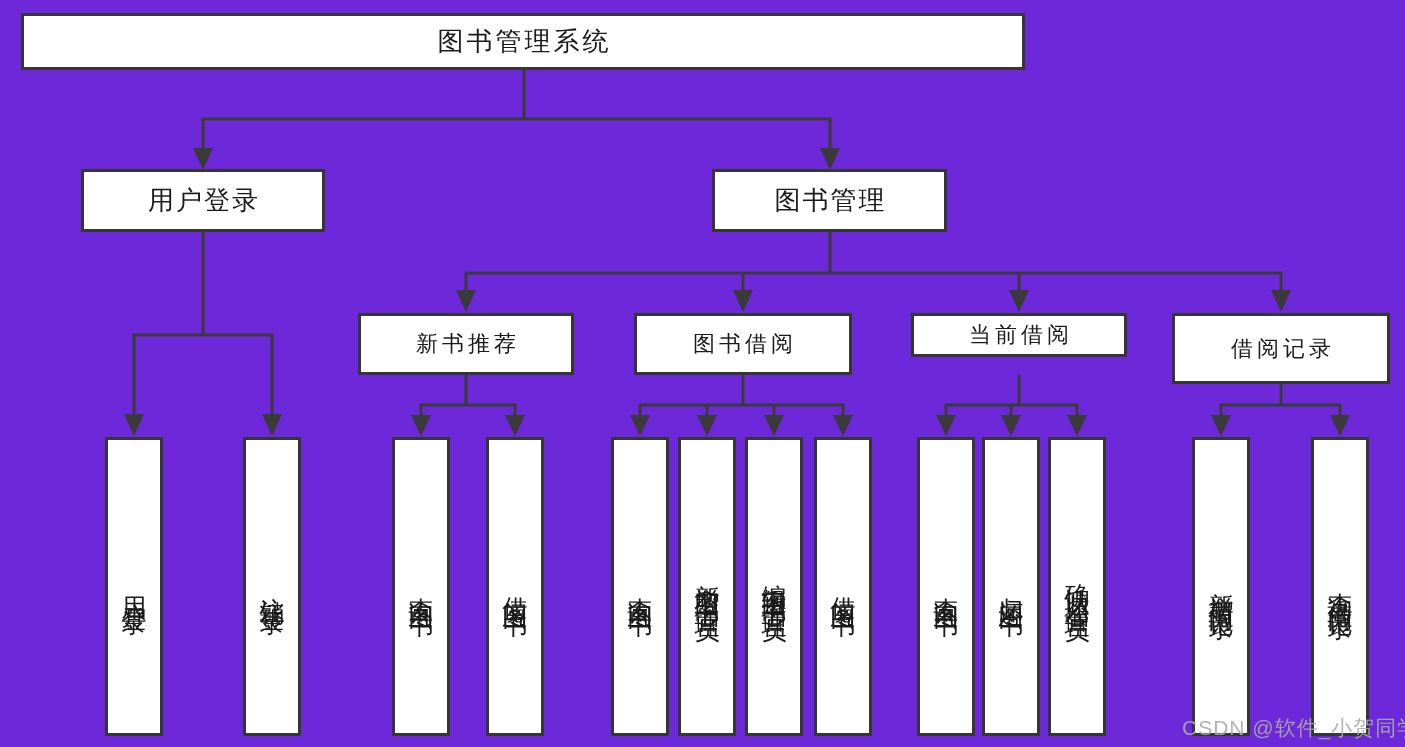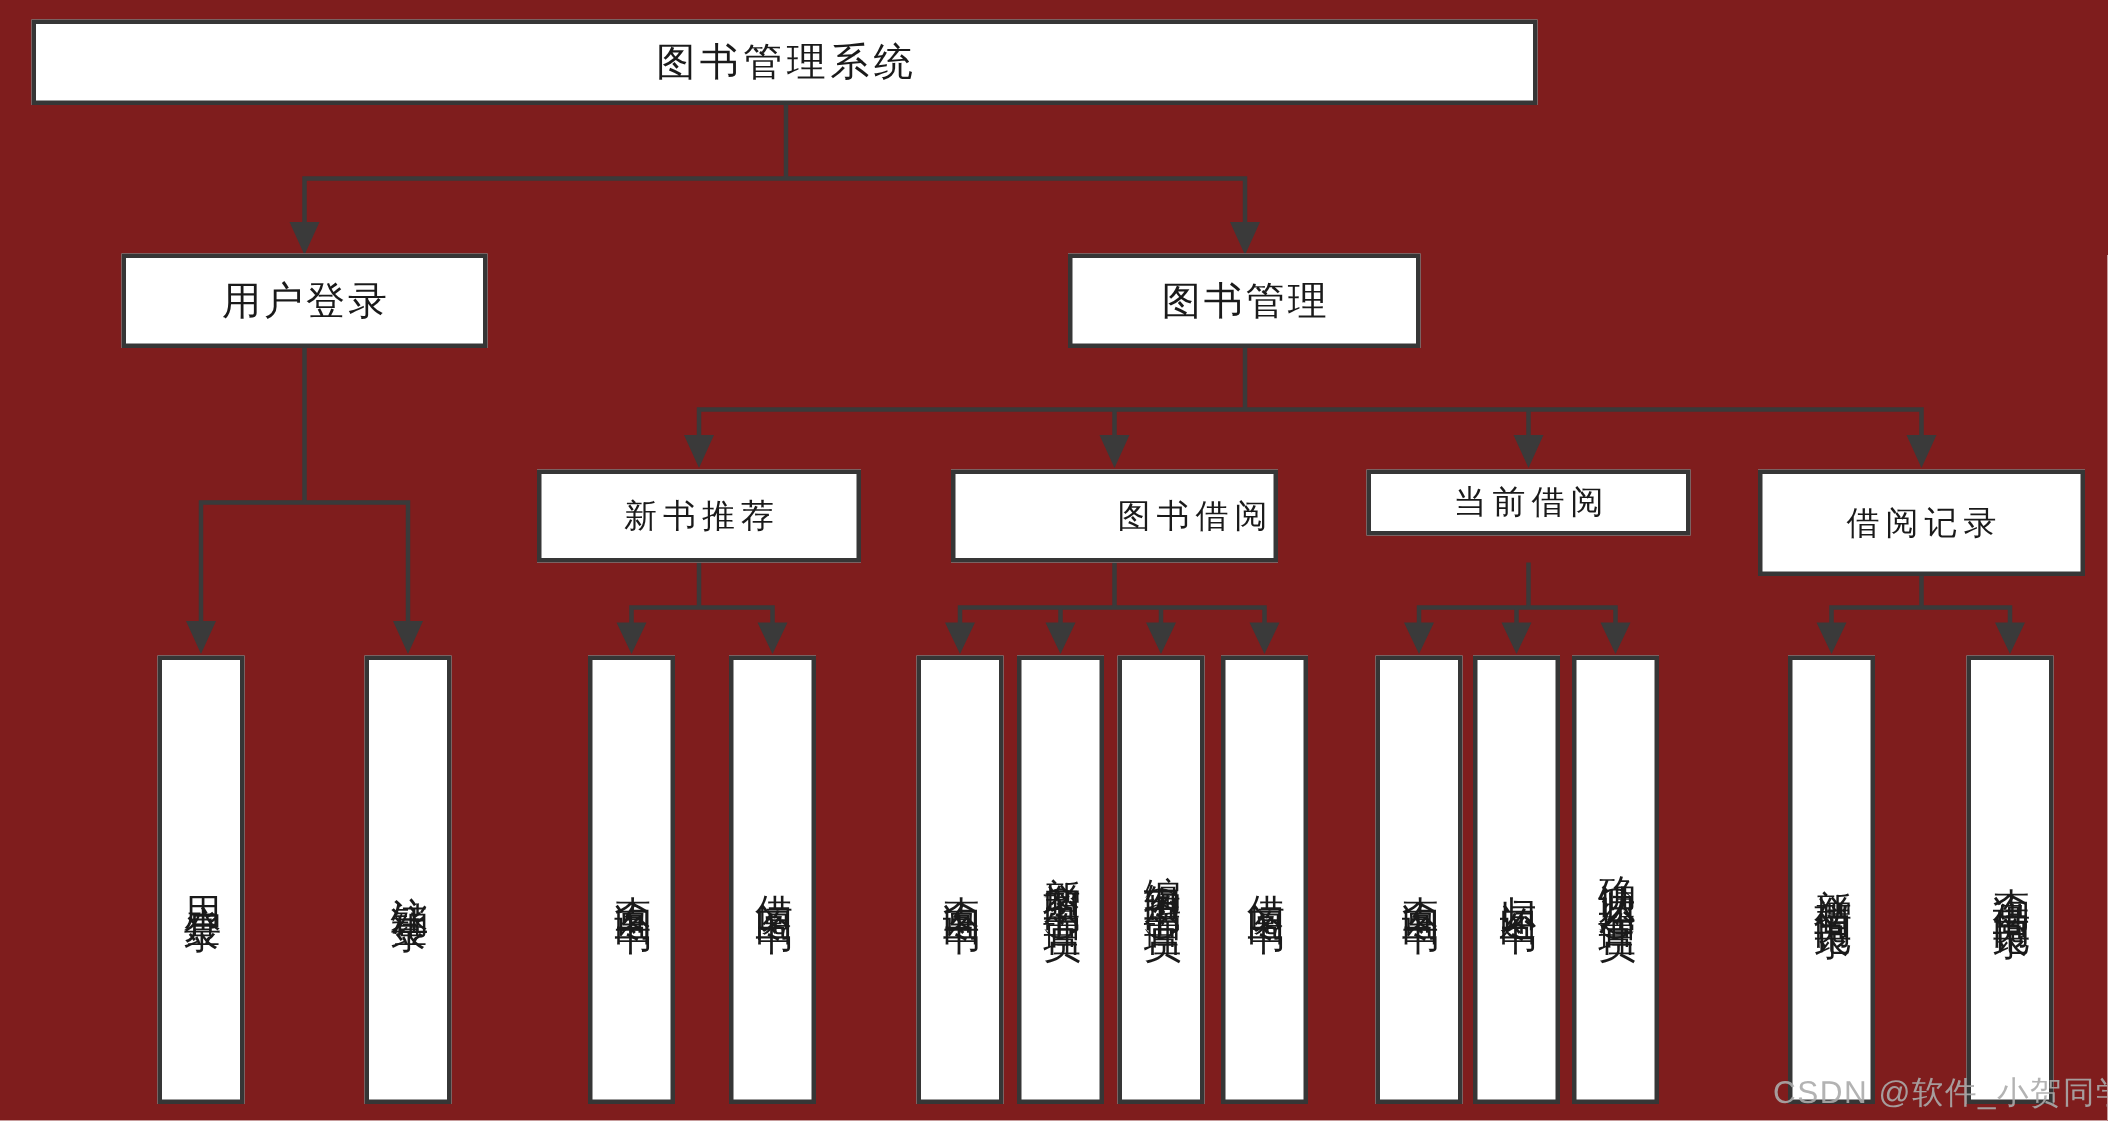--- a/index.html
+++ b/index.html
@@ -1,20 +1,20 @@
 <!DOCTYPE html>
 <html><head>
 <meta charset="utf-8">
 <style>
   html, body { margin: 0; padding: 0; background: #ffffff; }
   .canvas {
     position: relative;
     width: 1405px;
     height: 747px;
-    background: #7f1d1d;
+    background: #6d28d9;
     overflow: hidden;
     font-family: "Liberation Sans", sans-serif;
     color: #1a1a1a;
   }
   .connectors {
     position: absolute;
     left: 0; top: 0;
     width: 1405px; height: 747px;
   }
   .connectors path {
@@ -135,21 +135,21 @@
   <div class="box" style="left:81px; top:169px; width:244px; height:63px;">
     <span class="label-l2">用户登录</span>
   </div>
   <div class="box" style="left:712px; top:169px; width:235px; height:63px;align-items:center;">
     <span class="label-l2">图书管理</span>
   </div>
 
   <div class="box" style="left:358px; top:313px; width:216px; height:62px;">
     <span class="label-l3">新书推荐</span>
   </div>
-  <div class="box" style="left:634px; top:313px; width:218px; height:62px;justify-content:flex-end;">
+  <div class="box" style="left:634px; top:313px; width:218px; height:62px;">
     <span class="label-l3">图书借阅</span>
   </div>
   <div class="box" style="left:911px; top:313px; width:216px; height:44px;">
     <span class="label-l3">当前借阅</span>
   </div>
   <div class="box" style="left:1172px; top:313px; width:218px; height:71px;">
     <span class="label-l3">借阅记录</span>
   </div>
 
   <div class="box" style="left:105px; top:437px; width:58px; height:299px;">

